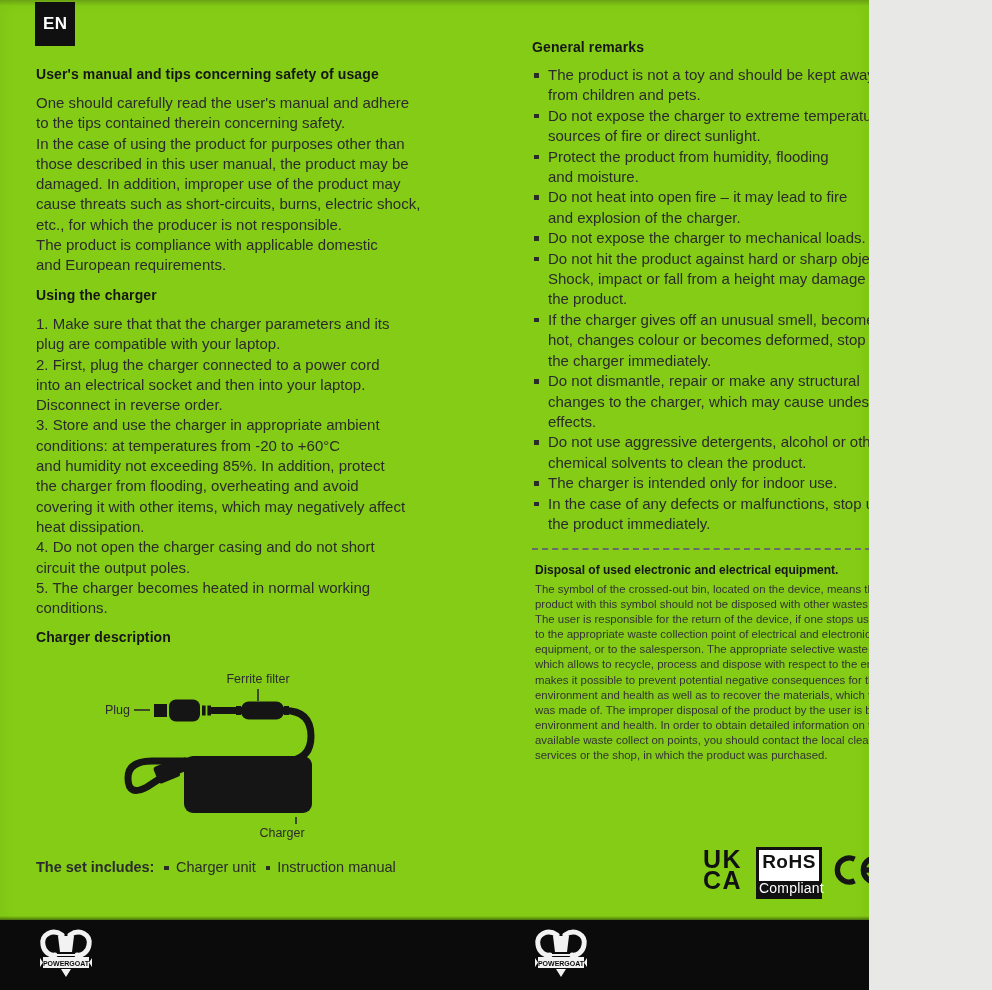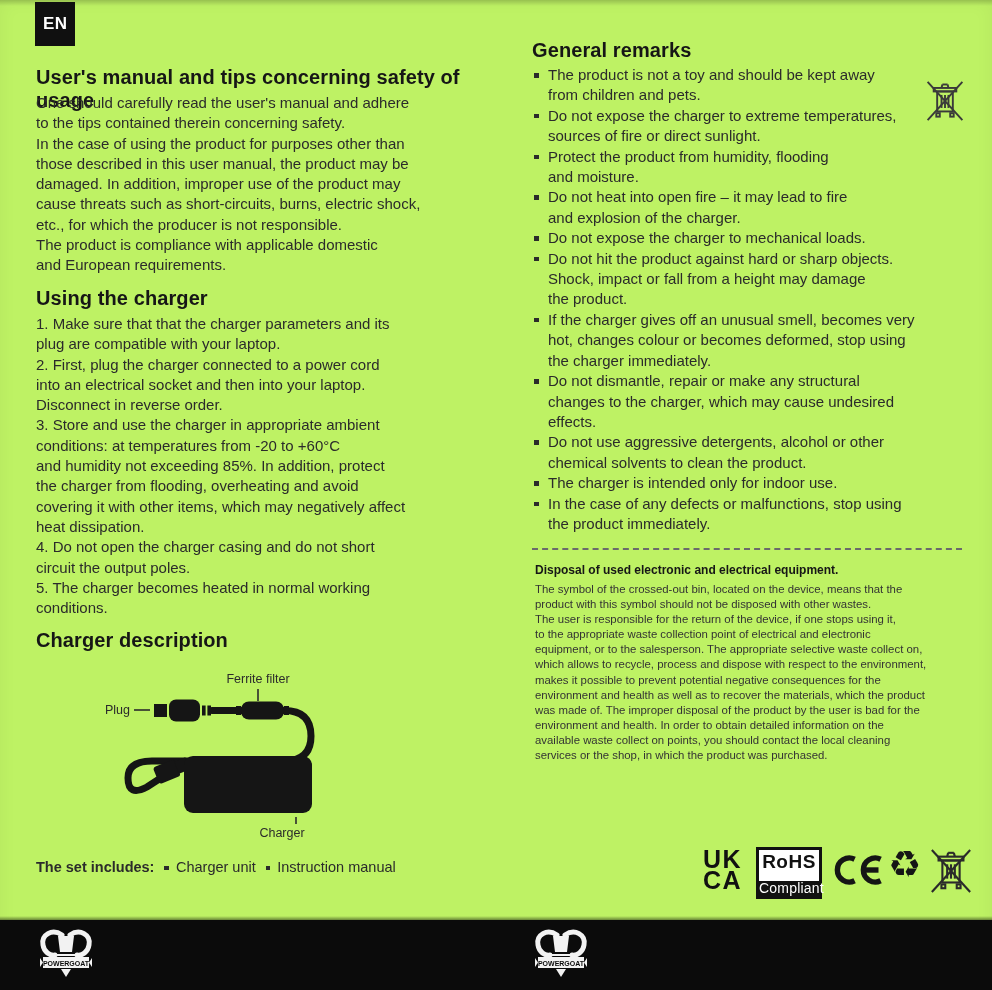--- a/index.html
+++ b/index.html
@@ -1,29 +1,29 @@
 <!DOCTYPE html>
 <html><head>
 <meta charset="utf-8">
 <style>
   html,body{margin:0;padding:0;background:#e8e8e6;}
   .page{
-    position:relative;width:960px;height:990px;background:#bef264;
+    position:relative;width:869px;height:990px;background:#84cc16;
     font-family:"Liberation Sans","DejaVu Sans",sans-serif;color:#2b2b2b;
-    overflow:hidden;box-shadow:inset 0 0 18px rgba(0,0,0,.05);padding-left:32px;
+    overflow:hidden;box-shadow:inset 0 0 18px rgba(0,0,0,.05);
   }
   .page::before{content:"";position:absolute;left:0;top:0;right:0;height:6px;
     background:linear-gradient(to bottom,rgba(0,0,0,.18),rgba(0,0,0,0));pointer-events:none;}
   .abs{position:absolute;}
   .lang-badge{
     left:35px;top:2px;width:40px;height:44px;background:#101010;color:#fff;
     display:flex;align-items:center;padding-left:8px;box-sizing:border-box;
     font-weight:bold;font-size:17px;letter-spacing:.5px;
   }
-  h2.sec{font-size:20px;font-weight:bold;color:#161616;margin:0;letter-spacing:.1px;}
+  h2.sec{font-size:14px;font-weight:bold;color:#161616;margin:0;letter-spacing:.1px;}
   .body-txt{font-size:15px;line-height:20.3px;white-space:pre-line;color:#2b2b2b;}
   .col-left{left:36px;width:442px;}
   .col-right{left:532px;width:430px;}
   ul.bullets{list-style:none;margin:0;padding:0;font-size:15px;line-height:20.4px;}
   ul.bullets li{position:relative;padding-left:16px;white-space:pre-line;}
   ul.bullets li::before{content:"";position:absolute;left:2px;top:8px;width:4.5px;height:4.5px;background:#2b2b2b;}
   .dashed-divider{border-top:2px dashed #6a6a6a;height:0;}
   .disposal-title{font-size:12px;font-weight:bold;color:#161616;}
   .disposal-body{font-size:11.4px;line-height:15.1px;white-space:pre-line;color:#333;}
   .set-line{font-size:14.5px;color:#2b2b2b;}

